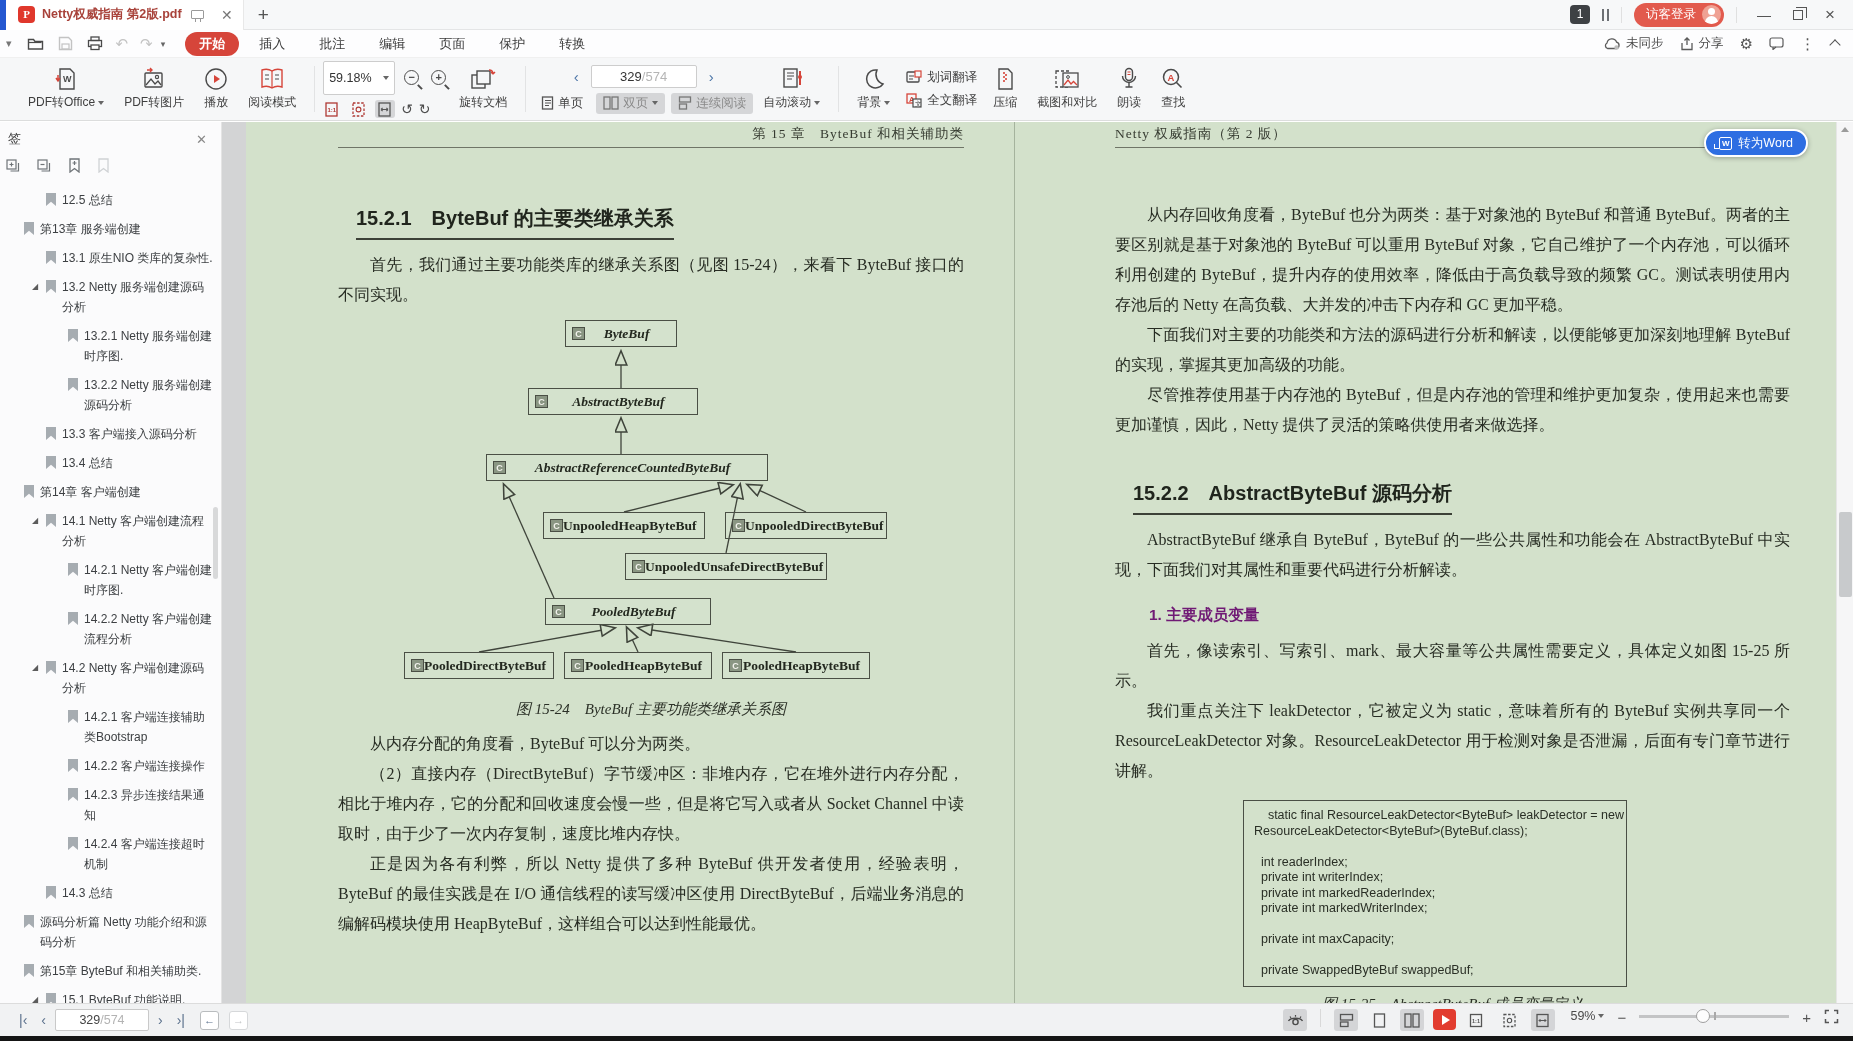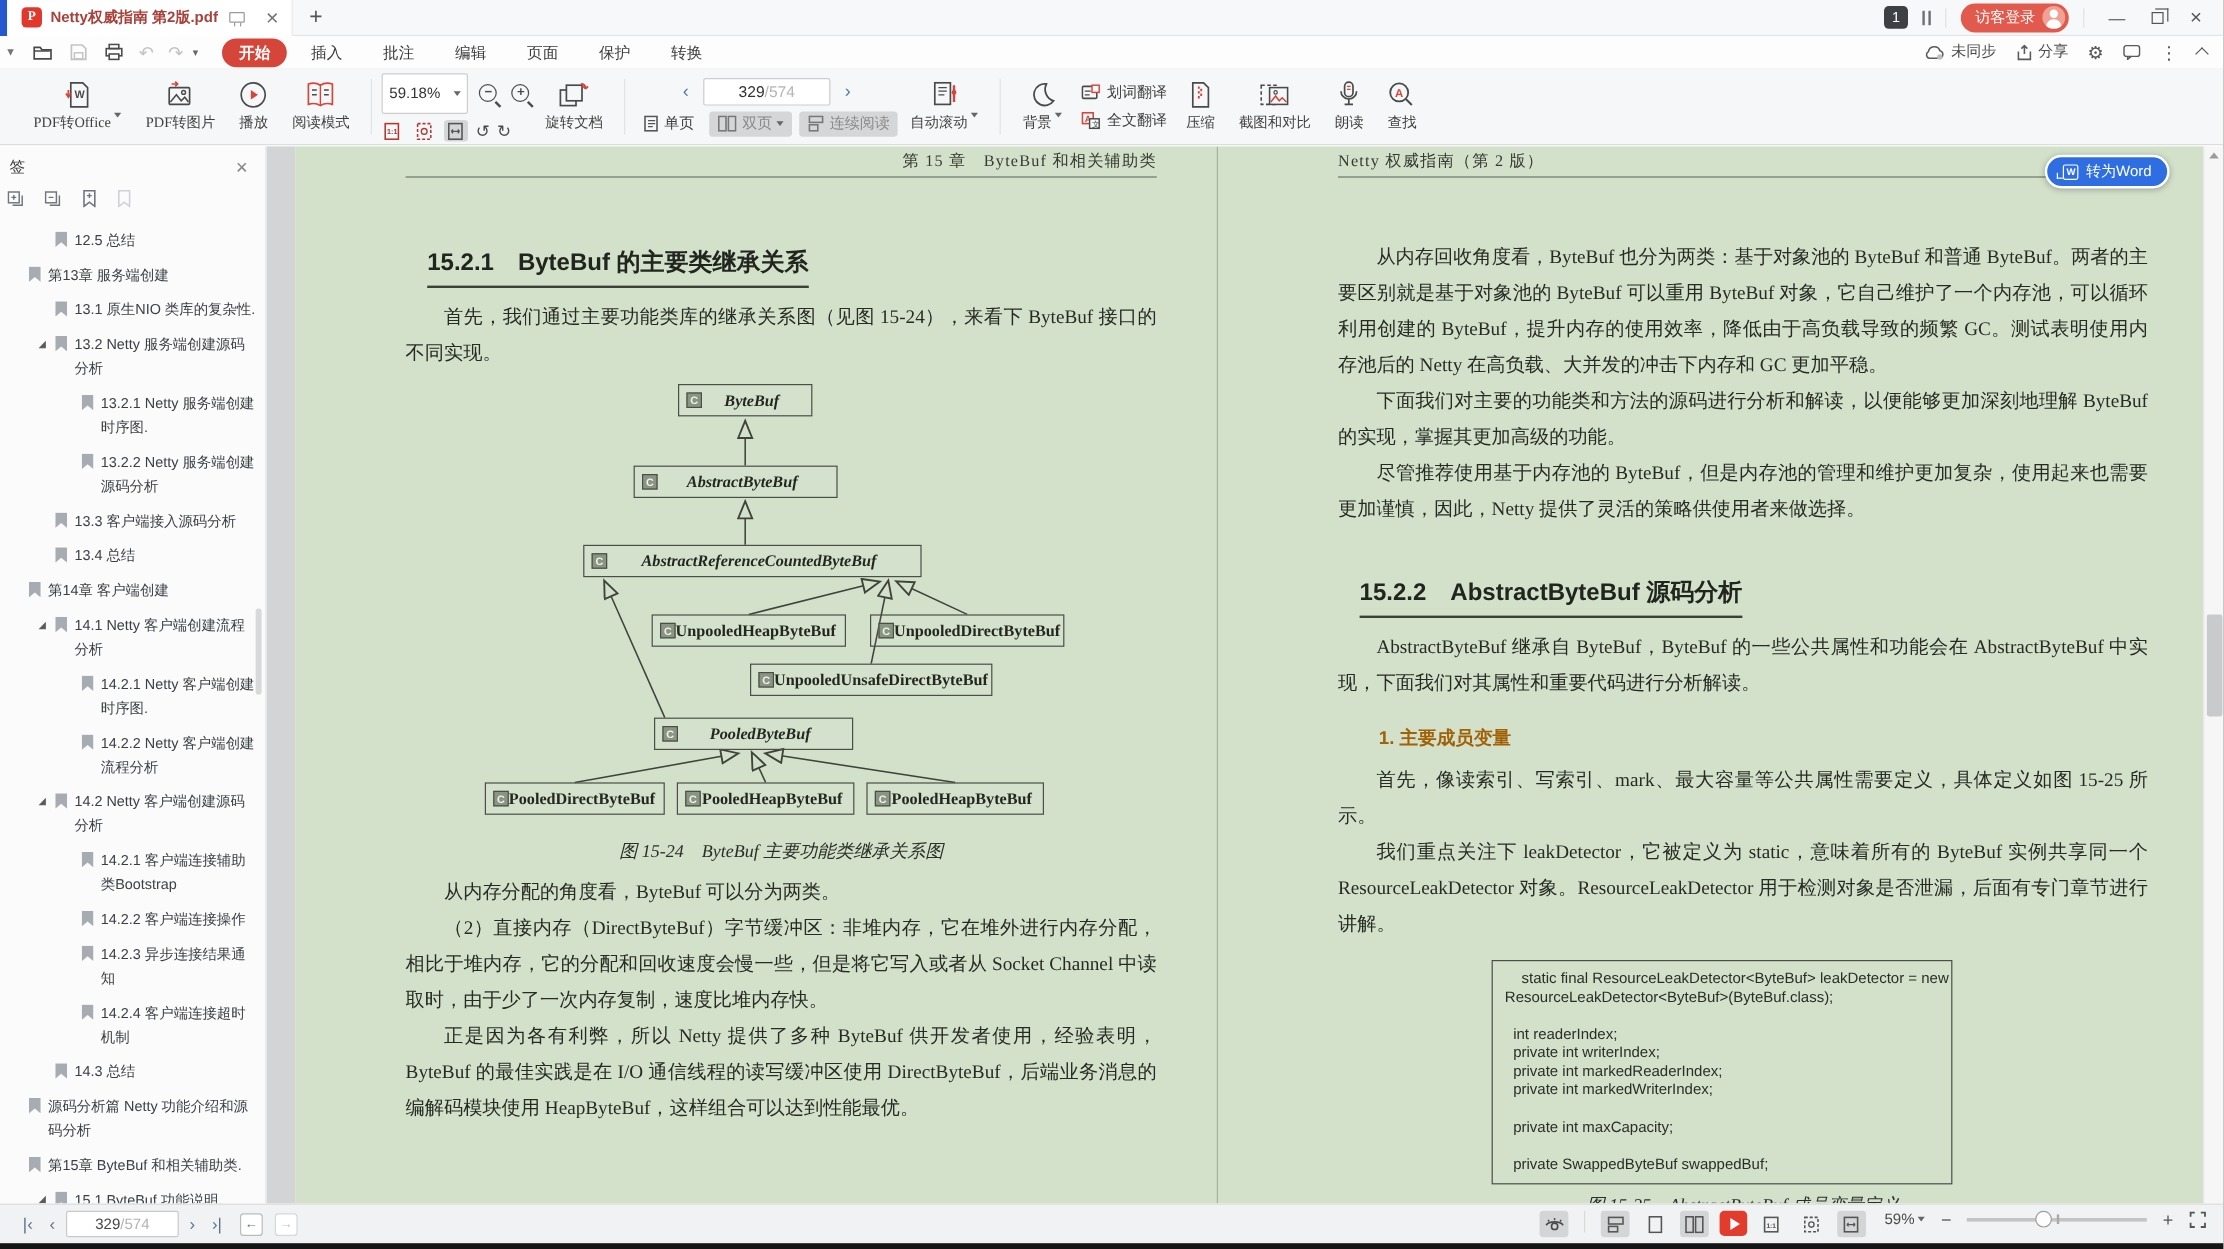--- a/index.html
+++ b/index.html
@@ -50,21 +50,21 @@
   .menubar-right{margin-left:auto;display:flex;align-items:center;gap:16px;padding-right:14px;color:#4c4c4c;font-size:12.5px;}
   .mr-item{display:flex;align-items:center;gap:5px;}
   .gear-glyph{font-size:15px;color:#555;}
   .dots-v{font-size:15px;color:#555;}
   .chev-up{width:8px;height:8px;border-left:1.5px solid #555;border-top:1.5px solid #555;transform:rotate(45deg);margin-top:3px;}
 
   
   .ribbon{position:absolute;left:0;top:58px;width:100%;height:63px;background:#f6f7f8;
           border-bottom:1px solid #dcdddd;display:flex;align-items:center;padding:0 0 0 18px;}
   .bigbtn{display:flex;flex-direction:column;align-items:center;gap:3px;padding:0 10px;font-size:12px;color:#3f3f3f;}
-  .bigbtn .lbl{display:flex;align-items:flex-start;gap:3px;white-space:nowrap;font-family:Liberation Serif, serif;}
+  .bigbtn .lbl{display:flex;align-items:center;gap:3px;white-space:nowrap;}
   .caret{width:0;height:0;border-left:3.5px solid transparent;border-right:3.5px solid transparent;border-top:4px solid #666;display:inline-block;}
   .vsep{width:1px;height:46px;background:#e2e3e4;margin:0 8px;}
   .stack{display:flex;flex-direction:column;gap:5px;justify-content:center;}
   .rowflex{display:flex;align-items:center;gap:6px;}
   .zoom-box{width:72px;height:23px;background:#fff;border:1px solid #cdcdcd;border-radius:2px;
             display:flex;align-items:center;justify-content:space-between;padding:16px 5px;font-size:12.5px;color:#333;}
   .mag{width:15px;height:15px;border:1.6px solid #4c4c4c;border-radius:50%;position:relative;
        font:bold 11px/12px "Liberation Sans",sans-serif;text-align:center;color:#4c4c4c;margin:0 3px;}
   .mag:after{content:"";position:absolute;right:-5px;bottom:-4px;width:6px;height:1.8px;background:#4c4c4c;transform:rotate(45deg);}
   .ticon{width:20px;height:18px;border-radius:3px;display:flex;align-items:center;justify-content:center;}
@@ -101,21 +101,21 @@
   .page-left{width:768px;padding:3px 50px 0 92px;}
   .page-right{flex:1;border-left:1px solid rgba(80,95,72,.35);padding:3px 46px 0 100px;}
   .page-header{font:13.5px/18px "Liberation Serif",serif;letter-spacing:1px;color:#363b31;
                border-bottom:1px solid #6f7567;padding-bottom:4px;}
   .page-left .page-header{text-align:right;}
   .h-sec{font:bold 20px "Liberation Sans",sans-serif;color:#20251d;display:inline-block;
          border-bottom:2px solid #3c4137;padding-bottom:6px;margin:57px 0 0 18px;}
   .page-right .h-sec{margin-top:40px;}
   .para{margin:0;text-indent:2em;text-align:justify;font:16px/30px "Liberation Serif",serif;color:#272c23;}
   .mt10{margin-top:10px;} .mt55{margin-top:52px;}
-  .subhead{font:bold 15.5px "Liberation Sans",sans-serif;margin:20px 0 10px 34px;color:#a16207;}
+  .subhead{font:bold 15.5px "Liberation Sans",sans-serif;margin:20px 0 10px 34px;color:#701a75;}
   .fig-caption{text-align:center;font:italic 15px "Liberation Serif",serif;color:#2b3027;margin-top:8px;}
 
   
   .diagram{position:relative;width:657px;height:378px;margin-top:4px;}
   .diagram svg{position:absolute;left:0;top:0;}
   .dnode{position:absolute;height:27px;border:1.5px solid #4a4f45;display:flex;align-items:center;
          padding-left:6px;background:rgba(255,255,255,0.04);}
   .cicon{width:13px;height:13px;background:#8a9683;border:1px solid #4a4f45;color:#f2f2ec;
          font:bold 9px/12px "Liberation Sans",sans-serif;text-align:center;flex:none;}
   .dlabel{flex:1;text-align:center;font:bold 13.5px "Liberation Serif",serif;color:#23281f;padding-right:8px;}

